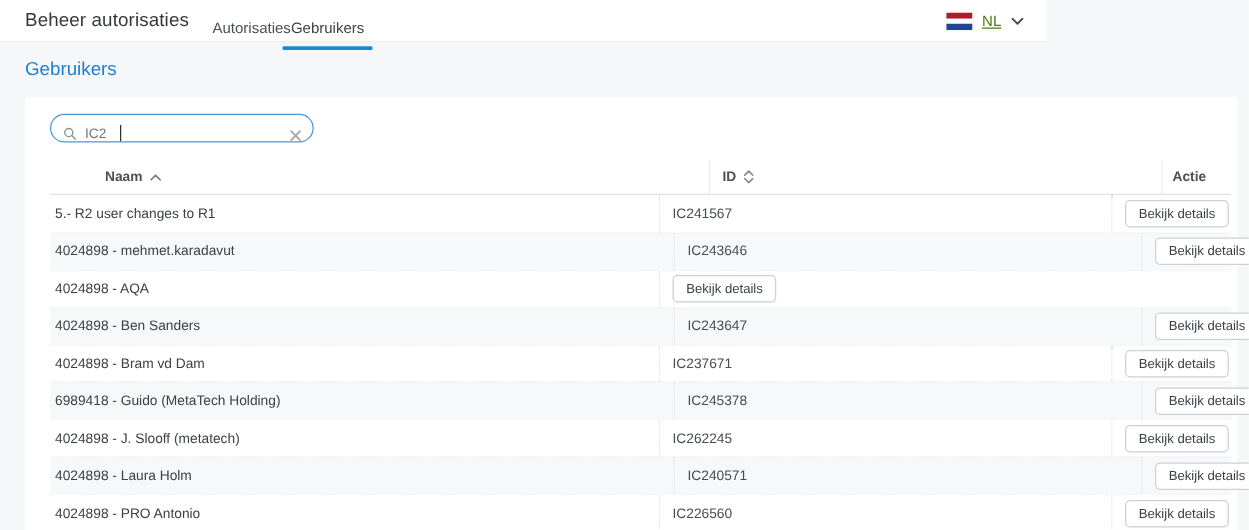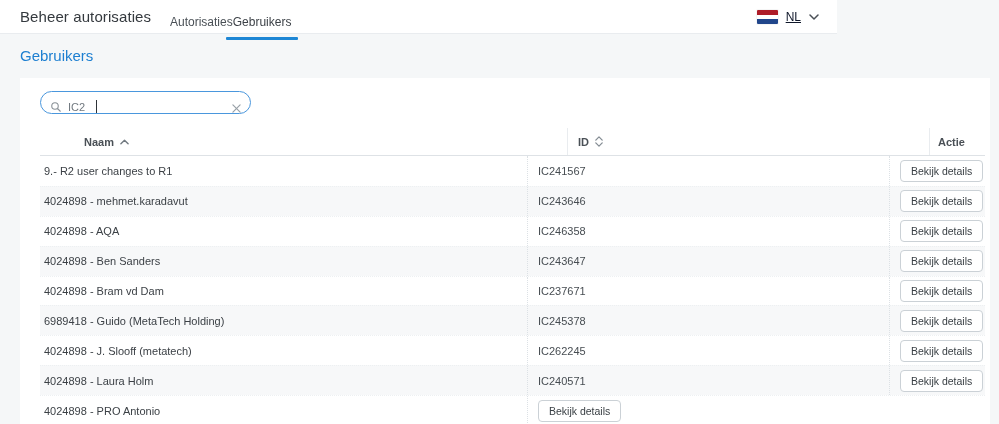--- a/index.html
+++ b/index.html
@@ -29,21 +29,21 @@
   .tab.active::after {
     content:""; position:absolute; left:-7px; right:-7px; bottom:-1px;
     height:3px; background:var(--accent-blue,#1e87d5); border-radius:1px;
   }
   .lang { position:absolute; right:18px; top:0; height:34px; display:flex; align-items:center; gap:8px; cursor:pointer; }
   .flag { width:21px; height:14px; border-radius:1px; overflow:hidden; display:flex; flex-direction:column; box-shadow:0 0 0 1px rgba(0,0,0,.04); }
   .flag div { flex:1; }
   .flag .r { background:var(--flag-red,#AE1C28); }
   .flag .w { background:var(--flag-white,#ffffff); }
   .flag .b { background:var(--flag-blue,#21468B); }
-  .lang-code { font-size:12px; color:#0f172a;text-decoration:underline; }
+  .lang-code { font-size:12px; color:#4d7c0f;text-decoration:underline; }
   
   .page-heading {
     position:absolute; left:20px; top:47px;
     font-size:15px; font-weight:500; color:var(--heading-blue,#1d7fd1);
   }
   
   .card {
     position:absolute; left:20px; top:78px; width:970px; height:360px;
     background:#ffffff;
   }
@@ -73,21 +73,21 @@
   .th { display:flex; align-items:center; gap:6px; height:100%;margin-left:40px; }
   .th-naam { padding-left:4px; }
   .th-id   { padding-left:10px; border-left:1px solid #e9ecef; }
   .th-actie{ padding-left:8px;  border-left:1px solid #e9ecef;align-items:center; }
   .sort-both { display:flex; flex-direction:column; gap:1px; }
   .row {
     display:grid; grid-template-columns:487px 362px 96px;
     height:29.9px; align-items:center; border-top:1px dotted #edf0f2;
   }
   .row:first-child { border-top:none; }
-  .row.striped { background:#f7f8f9; }
+  .row.striped { background:#f7f8f9;gap:12px; }
   .cell-naam { padding-left:4px; color:#3c4146; }
   .cell-id   { padding-left:10px; color:#474d52; border-left:1px dotted #dce1e5; align-self:stretch; display:flex; align-items:center; }
   .cell-actie{ border-left:1px dotted #dce1e5; align-self:stretch; display:flex; align-items:center; padding-left:10px; }
   .details-btn {
     font-family:"Liberation Sans", sans-serif;
     font-size:10.5px; color:#3a4045; background:#fff;
     border:1px solid #cbd1d6; border-radius:4px;
     padding:4px 10px; cursor:pointer; white-space:nowrap;text-align:right;
   }
 </style>
@@ -161,36 +161,35 @@
               <polyline points="1,1 5,5 9,1"></polyline>
             </svg>
         </span>
       </div>
       <div class="th th-actie">
         <span>Actie</span>
       </div>
     </div>
     <div>
         <div class="row">
-    <div class="cell-naam">9.- R2 user changes to R1</div>
+    <div class="cell-naam">5.- R2 user changes to R1</div>
     <div class="cell-id">IC241567</div>
     <div class="cell-actie">
       <button class="details-btn">Bekijk details</button>
     </div>
   </div>
         <div class="row striped">
     <div class="cell-naam">4024898 - mehmet.karadavut</div>
     <div class="cell-id">IC243646</div>
     <div class="cell-actie">
       <button class="details-btn">Bekijk details</button>
     </div>
   </div>
         <div class="row">
     <div class="cell-naam">4024898 - AQA</div>
-    <div class="cell-id">IC246358</div>
     <div class="cell-actie">
       <button class="details-btn">Bekijk details</button>
     </div>
   </div>
         <div class="row striped">
     <div class="cell-naam">4024898 - Ben Sanders</div>
     <div class="cell-id">IC243647</div>
     <div class="cell-actie">
       <button class="details-btn">Bekijk details</button>
     </div>
@@ -218,19 +217,20 @@
   </div>
         <div class="row striped">
     <div class="cell-naam">4024898 - Laura Holm</div>
     <div class="cell-id">IC240571</div>
     <div class="cell-actie">
       <button class="details-btn">Bekijk details</button>
     </div>
   </div>
         <div class="row">
     <div class="cell-naam">4024898 - PRO Antonio</div>
+    <div class="cell-id">IC226560</div>
     <div class="cell-actie">
       <button class="details-btn">Bekijk details</button>
     </div>
   </div>
       </div>
   </div>
 </div>
 
 </body></html>

